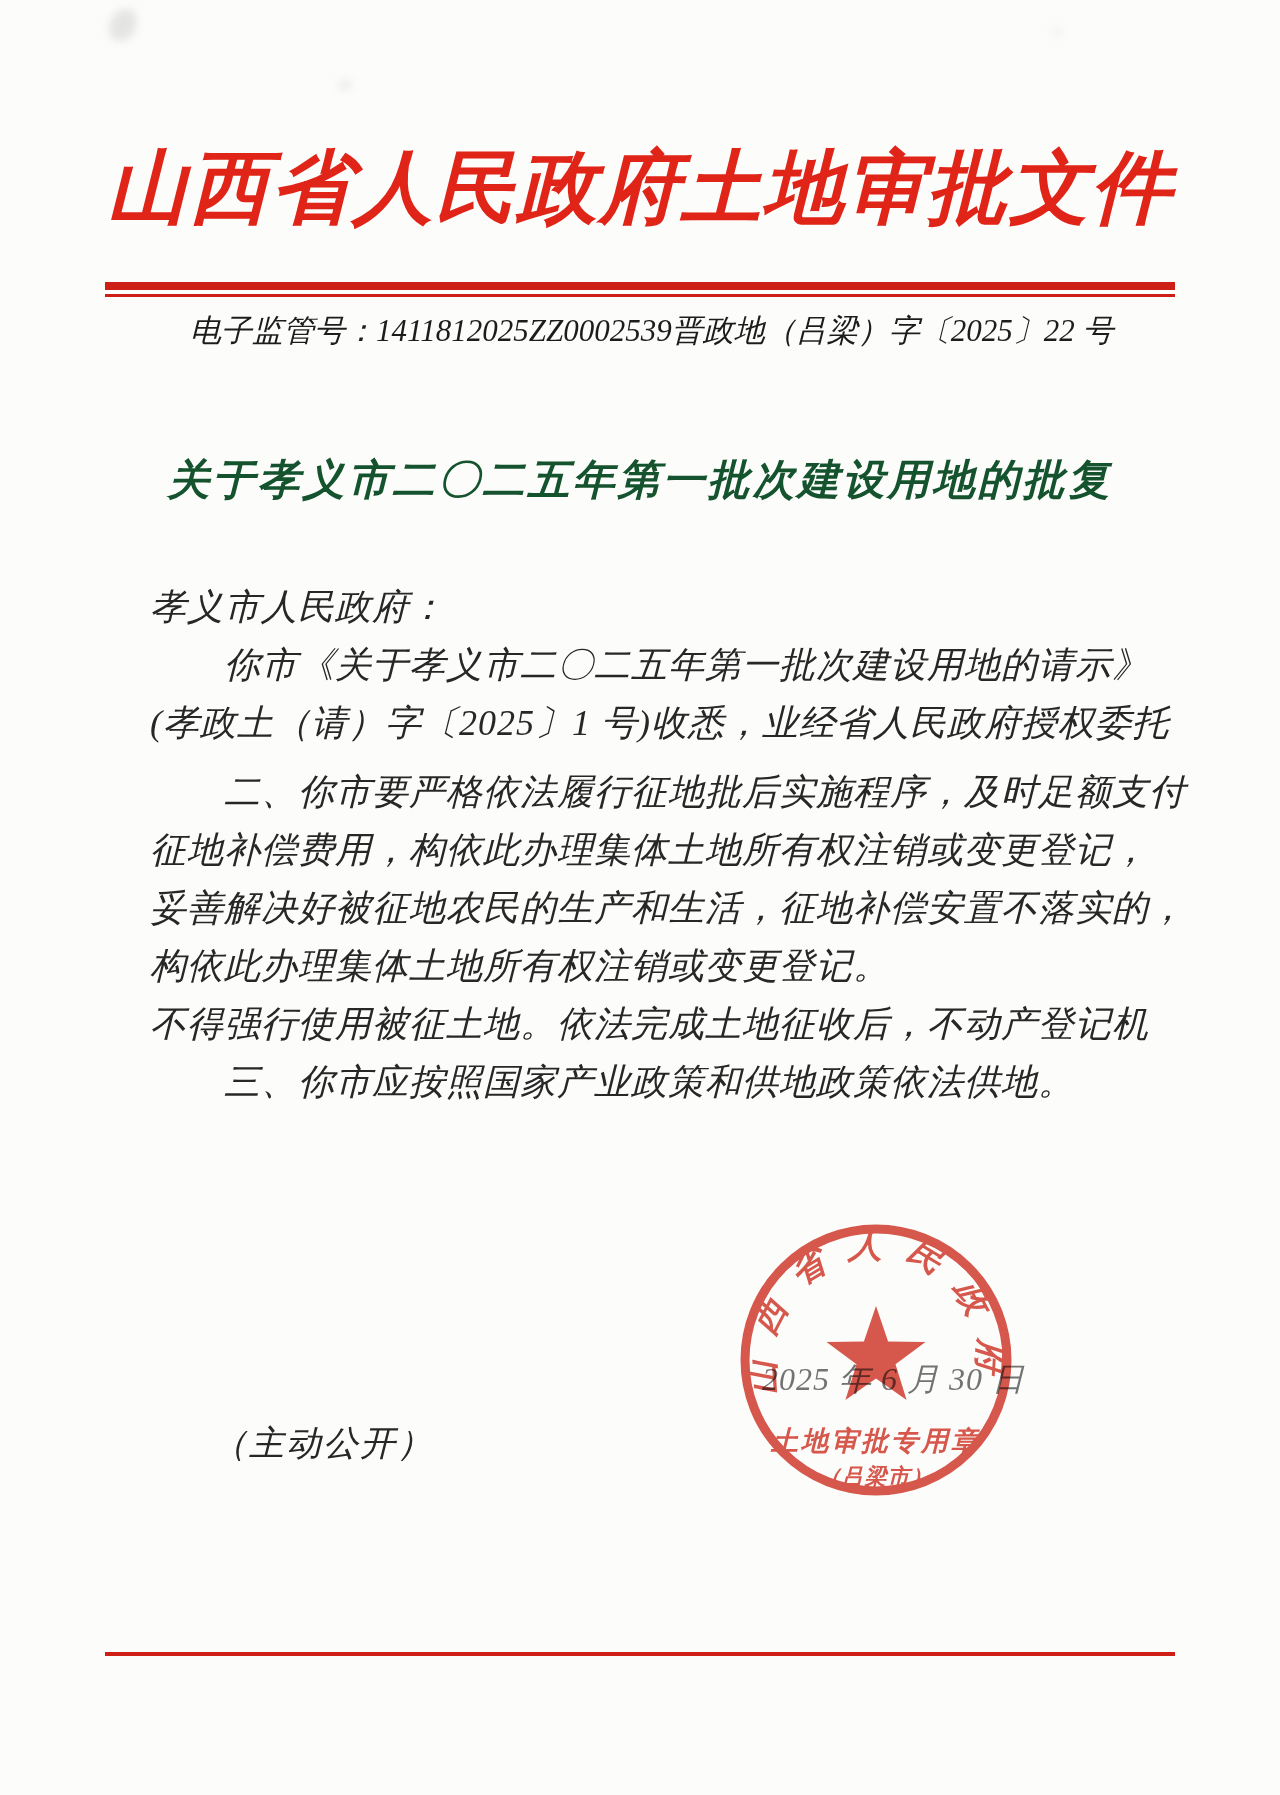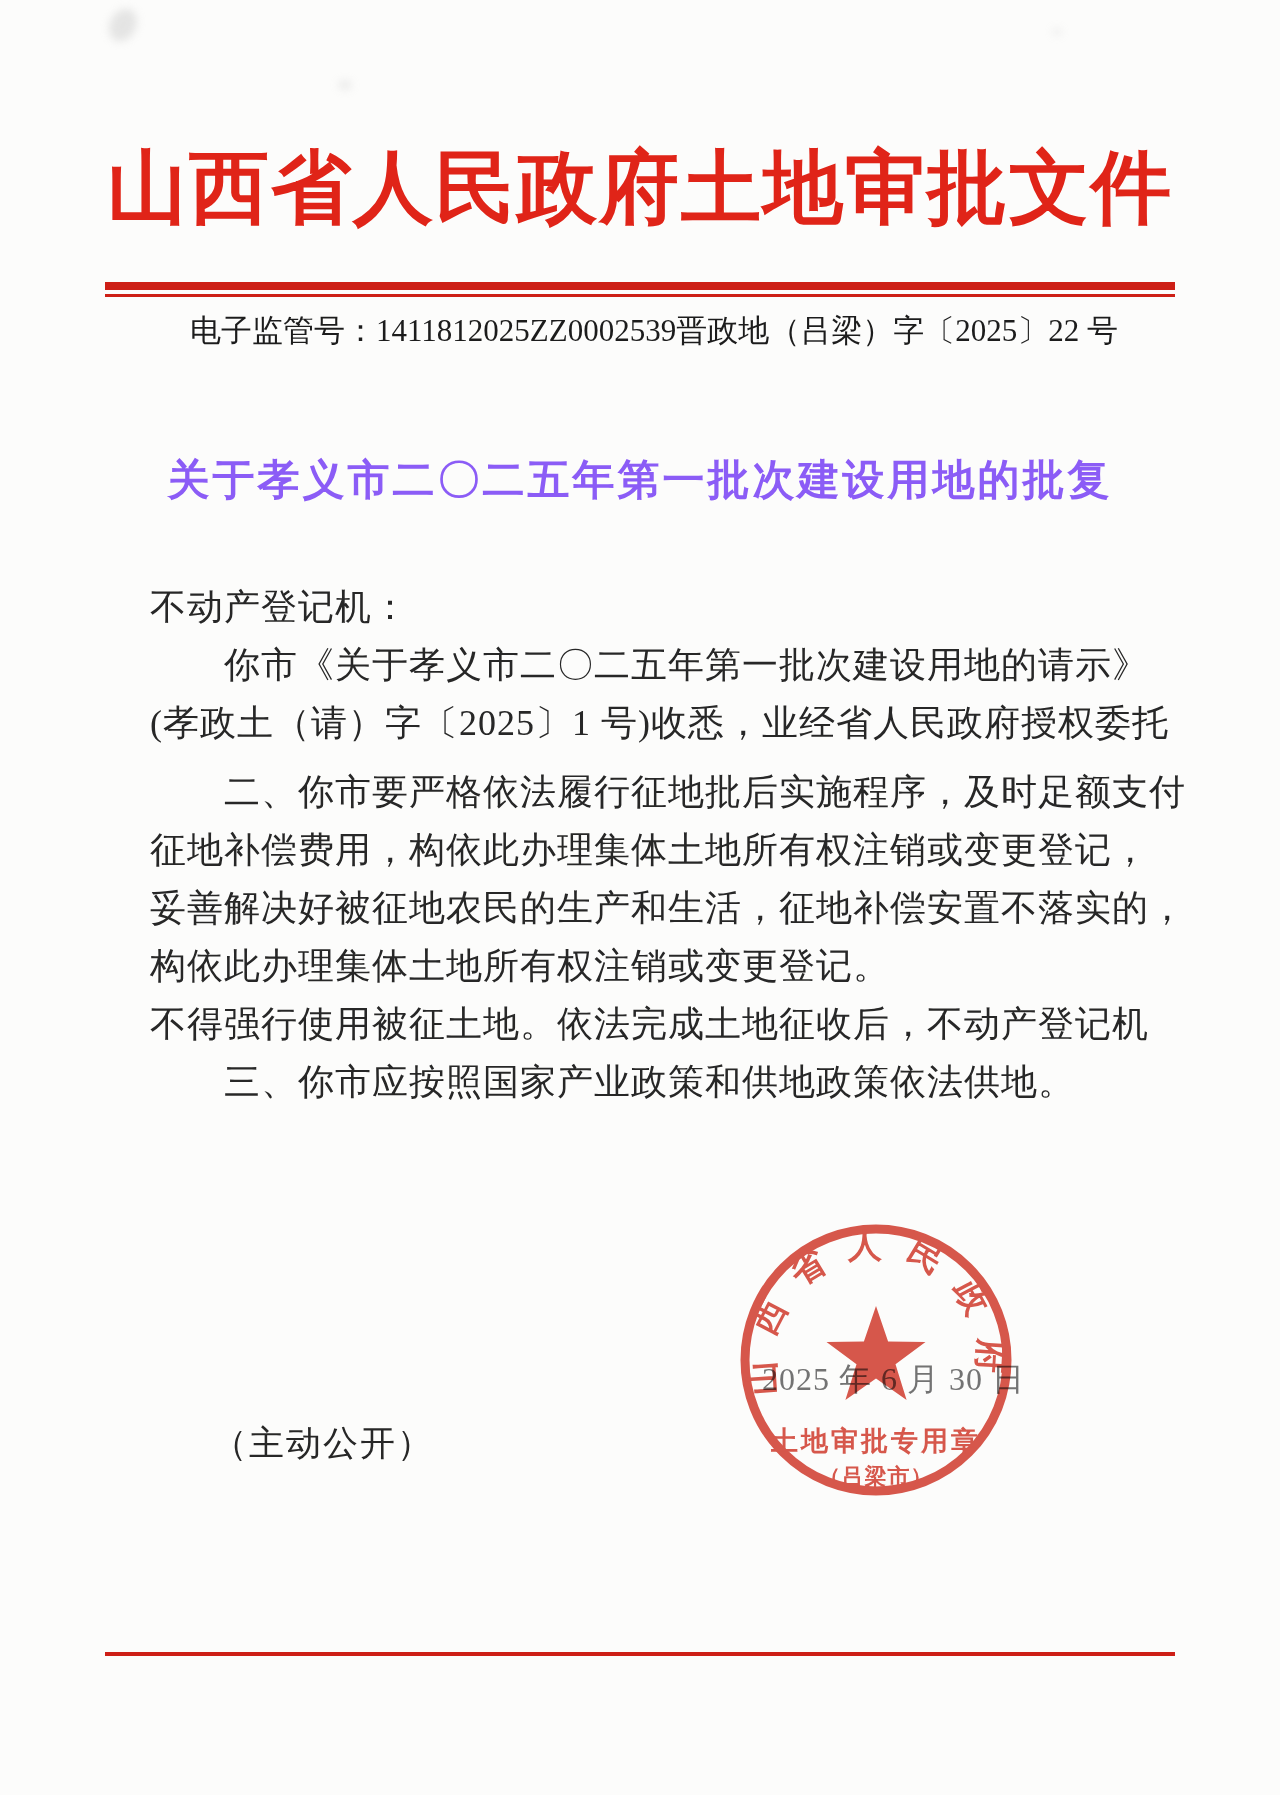--- a/index.html
+++ b/index.html
@@ -10,20 +10,21 @@
   }
   *{margin:0;padding:0;box-sizing:border-box;}
   html,body{background:#f4f4f2;}
   body{font-family:"Liberation Serif","DejaVu Serif",serif;}
   .page{
     position:relative;
     width:1280px;height:1795px;
     margin:0 auto;
     background:#fcfcfb;
     overflow:hidden;
+    font-style:italic;
   }
   
   .artifact{position:absolute;border-radius:50%;filter:blur(4px);background:#b9b9b9;opacity:.35;}
   .artifact.a1{left:110px;top:8px;width:26px;height:34px;transform:rotate(28deg);}
   .artifact.a2{left:338px;top:80px;width:14px;height:10px;opacity:.25;}
   .artifact.a3{left:1052px;top:28px;width:10px;height:8px;opacity:.2;}
 
   .banner-title{
     position:absolute;left:0;right:0;top:128px;
     text-align:center;
@@ -42,21 +43,21 @@
     position:absolute;left:190px;top:310px;width:900px;
     display:flex;justify-content:space-between;align-items:center;
     font-size:31px;color:#1c1c1c;
     white-space:nowrap;
   }
   .doc-title{
     position:absolute;left:0;right:0;top:452px;
     text-align:center;
     font-size:42px;font-weight:700;
     letter-spacing:3px;
-    color:#8b5cf6;
+    color:#14532d;
     white-space:nowrap;
   }
   .body-text{
     position:absolute;left:150px;top:578px;width:880px;
     font-size:36px;color:var(--body-ink);
     letter-spacing:1px;
   }
   .body-text .line{line-height:58px;white-space:nowrap;}
   .body-text .line.ind{padding-left:74px;}
   .body-text .line.gap-sm{margin-top:6px;}
@@ -99,21 +100,21 @@
   </div>
 
   <div class="info-row">
     <span>电子监管号：1411812025ZZ0002539</span>
     <span>晋政地（吕梁）字〔2025〕22 号</span>
   </div>
 
   <div class="doc-title">关于孝义市二〇二五年第一批次建设用地的批复</div>
 
   <div class="body-text">
-    <div class="line">不动产登记机：</div>
+    <div class="line">孝义市人民政府：</div>
     <div class="line ind">你市《关于孝义市二〇二五年第一批次建设用地的请示》</div>
     <div class="line">(孝政土（请）字〔2025〕1 号)收悉，业经省人民政府授权委托</div>
     <div class="line ind gap-md">二、你市要严格依法履行征地批后实施程序，及时足额支付</div>
     <div class="line">征地补偿费用，构依此办理集体土地所有权注销或变更登记，</div>
     <div class="line">妥善解决好被征地农民的生产和生活，征地补偿安置不落实的，</div>
     <div class="line">构依此办理集体土地所有权注销或变更登记。</div>
     <div class="line">不得强行使用被征土地。依法完成土地征收后，不动产登记机</div>
     <div class="line ind">三、你市应按照国家产业政策和供地政策依法供地。</div>
   </div>
 

